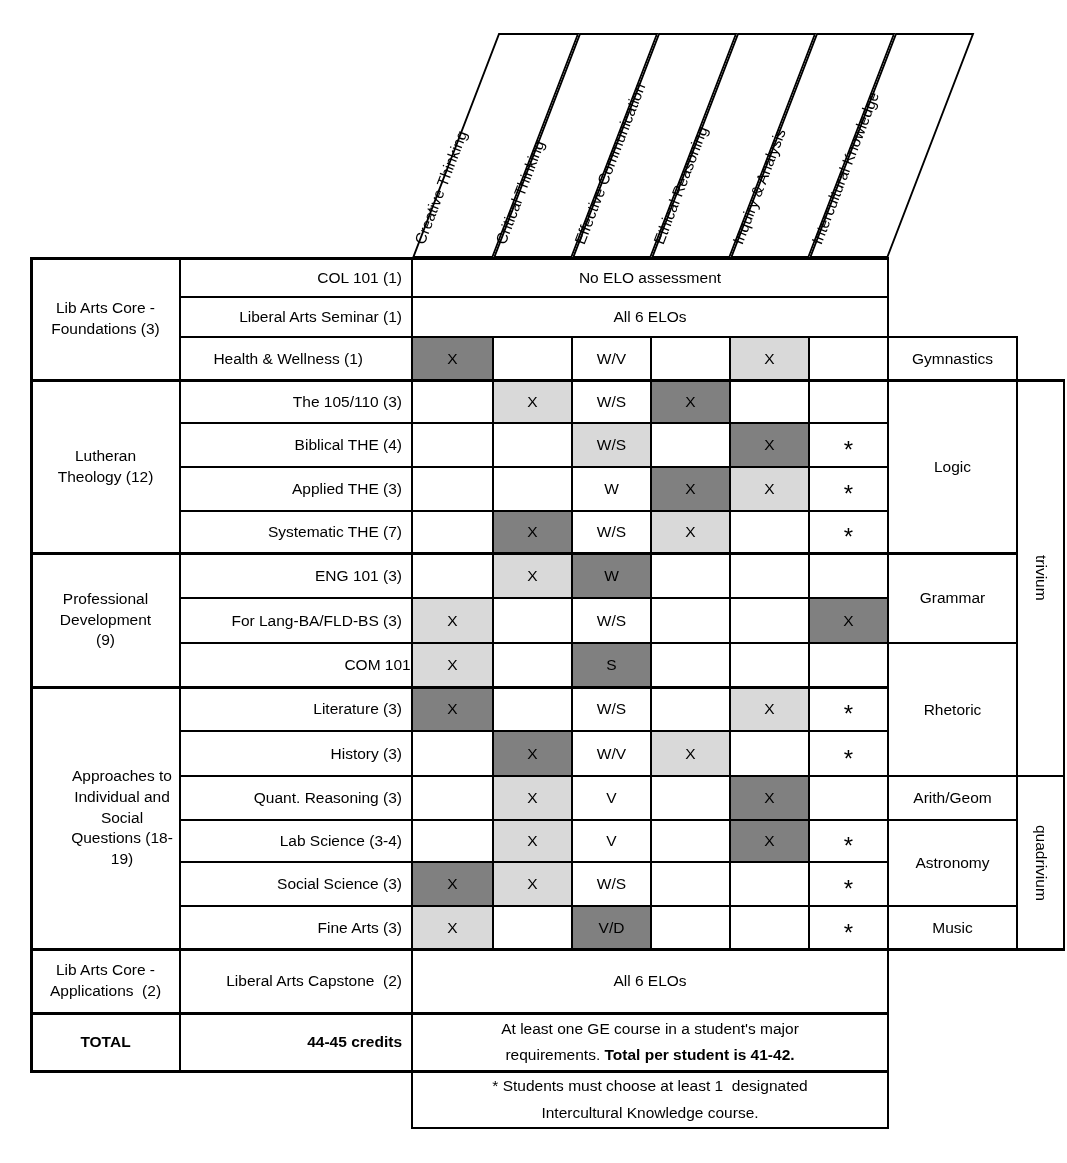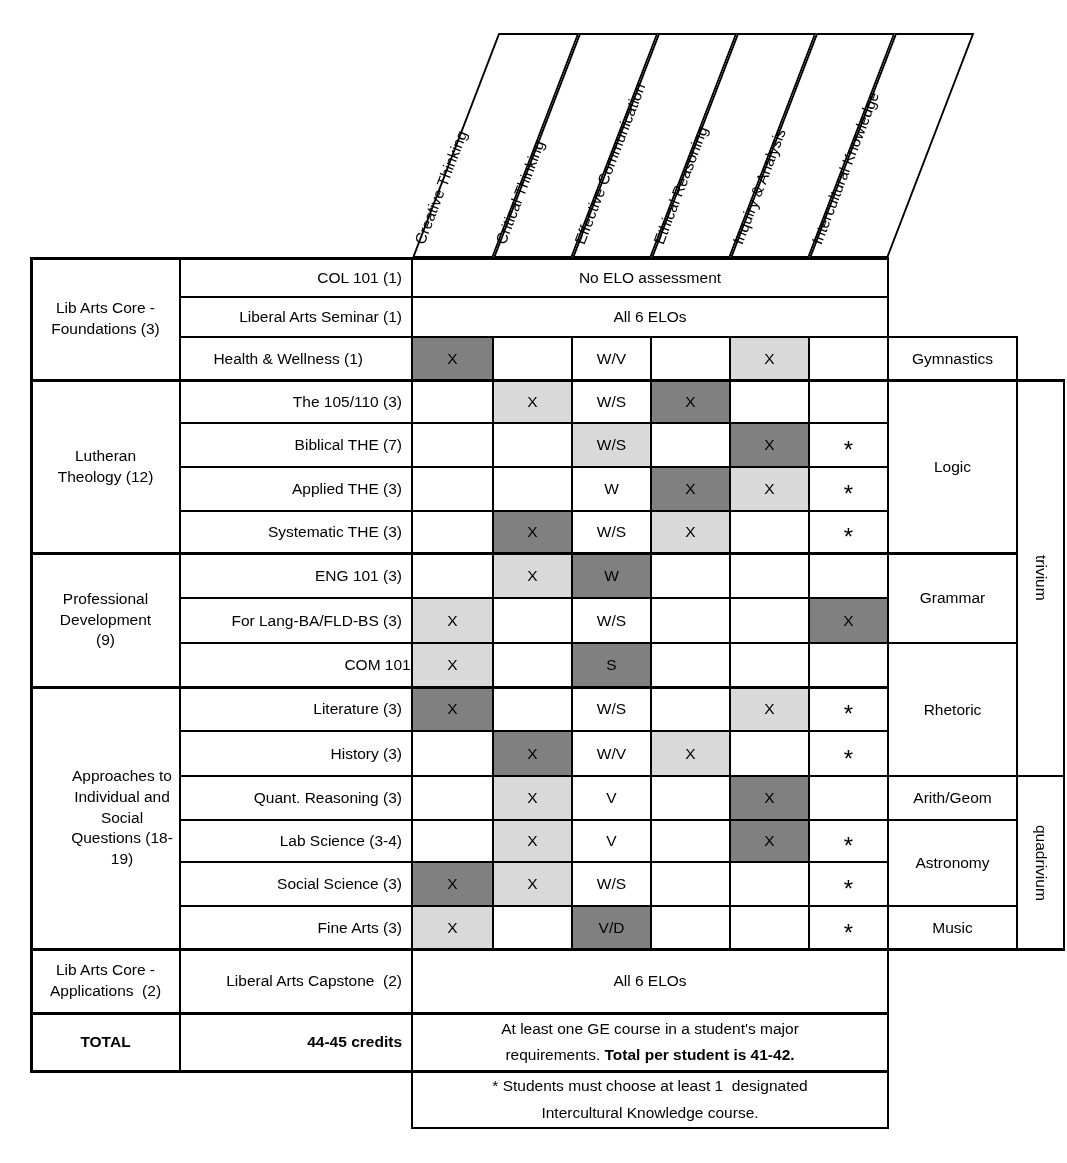--- a/index.html
+++ b/index.html
@@ -76,21 +76,21 @@
       <span>X</span>
     </div>
     <div class="cell" style="left: 572px; top: 380px; width: 79px; height: 43px;">
       <span>W/S</span>
     </div>
     <div class="cell" style="left: 651px; top: 380px; width: 79px; height: 43px; background: rgb(128, 128, 128);">
       <span>X</span>
     </div>
     <div class="cell" style="left: 730px; top: 380px; width: 79px; height: 43px;"></div>
     <div class="cell" style="left: 809px; top: 380px; width: 79px; height: 43px;"></div>
-    <div class="cell course" style="left: 180px; top: 423px; width: 232px; height: 44px;">Biblical THE (7)</div>
+    <div class="cell course" style="left: 180px; top: 423px; width: 232px; height: 44px;">Biblical THE (4)</div>
     <div class="cell" style="left: 412px; top: 423px; width: 81px; height: 44px;"></div>
     <div class="cell" style="left: 493px; top: 423px; width: 79px; height: 44px;"></div>
     <div class="cell" style="left: 572px; top: 423px; width: 79px; height: 44px; background: rgb(217, 217, 217);">
       <span>W/S</span>
     </div>
     <div class="cell" style="left: 651px; top: 423px; width: 79px; height: 44px;"></div>
     <div class="cell" style="left: 730px; top: 423px; width: 79px; height: 44px; background: rgb(128, 128, 128);">
       <span>X</span>
     </div>
     <div class="cell" style="left: 809px; top: 423px; width: 79px; height: 44px;">
@@ -104,21 +104,21 @@
     </div>
     <div class="cell" style="left: 651px; top: 467px; width: 79px; height: 44px; background: rgb(128, 128, 128);">
       <span>X</span>
     </div>
     <div class="cell" style="left: 730px; top: 467px; width: 79px; height: 44px; background: rgb(217, 217, 217);">
       <span>X</span>
     </div>
     <div class="cell" style="left: 809px; top: 467px; width: 79px; height: 44px;">
       <span class="ast">*</span>
     </div>
-    <div class="cell course" style="left: 180px; top: 511px; width: 232px; height: 42px;">Systematic THE (3)</div>
+    <div class="cell course" style="left: 180px; top: 511px; width: 232px; height: 42px;">Systematic THE (7)</div>
     <div class="cell" style="left: 412px; top: 511px; width: 81px; height: 42px;"></div>
     <div class="cell" style="left: 493px; top: 511px; width: 79px; height: 42px; background: rgb(128, 128, 128);">
       <span>X</span>
     </div>
     <div class="cell" style="left: 572px; top: 511px; width: 79px; height: 42px;">
       <span>W/S</span>
     </div>
     <div class="cell" style="left: 651px; top: 511px; width: 79px; height: 42px; background: rgb(217, 217, 217);">
       <span>X</span>
     </div>

